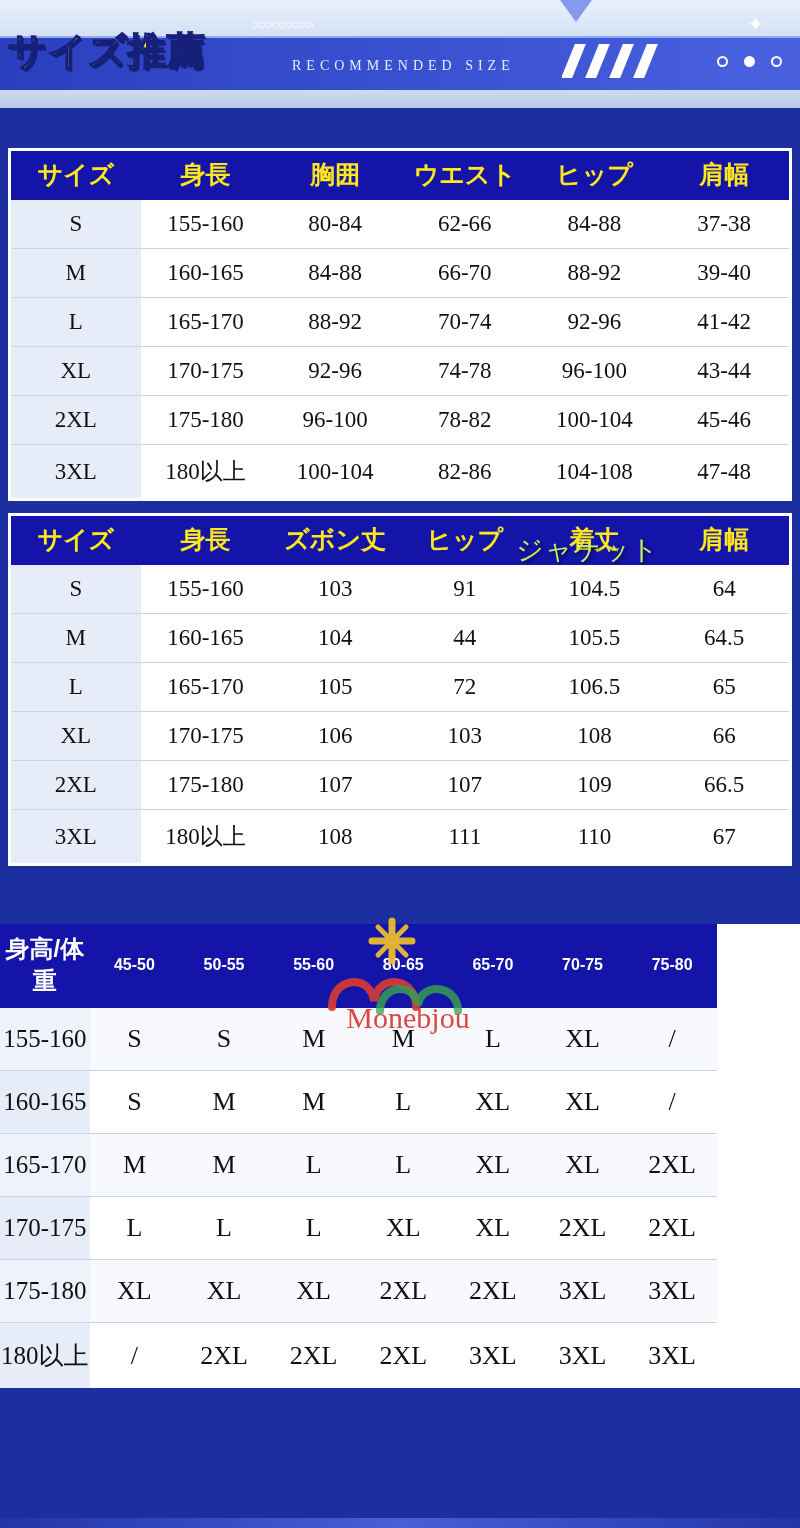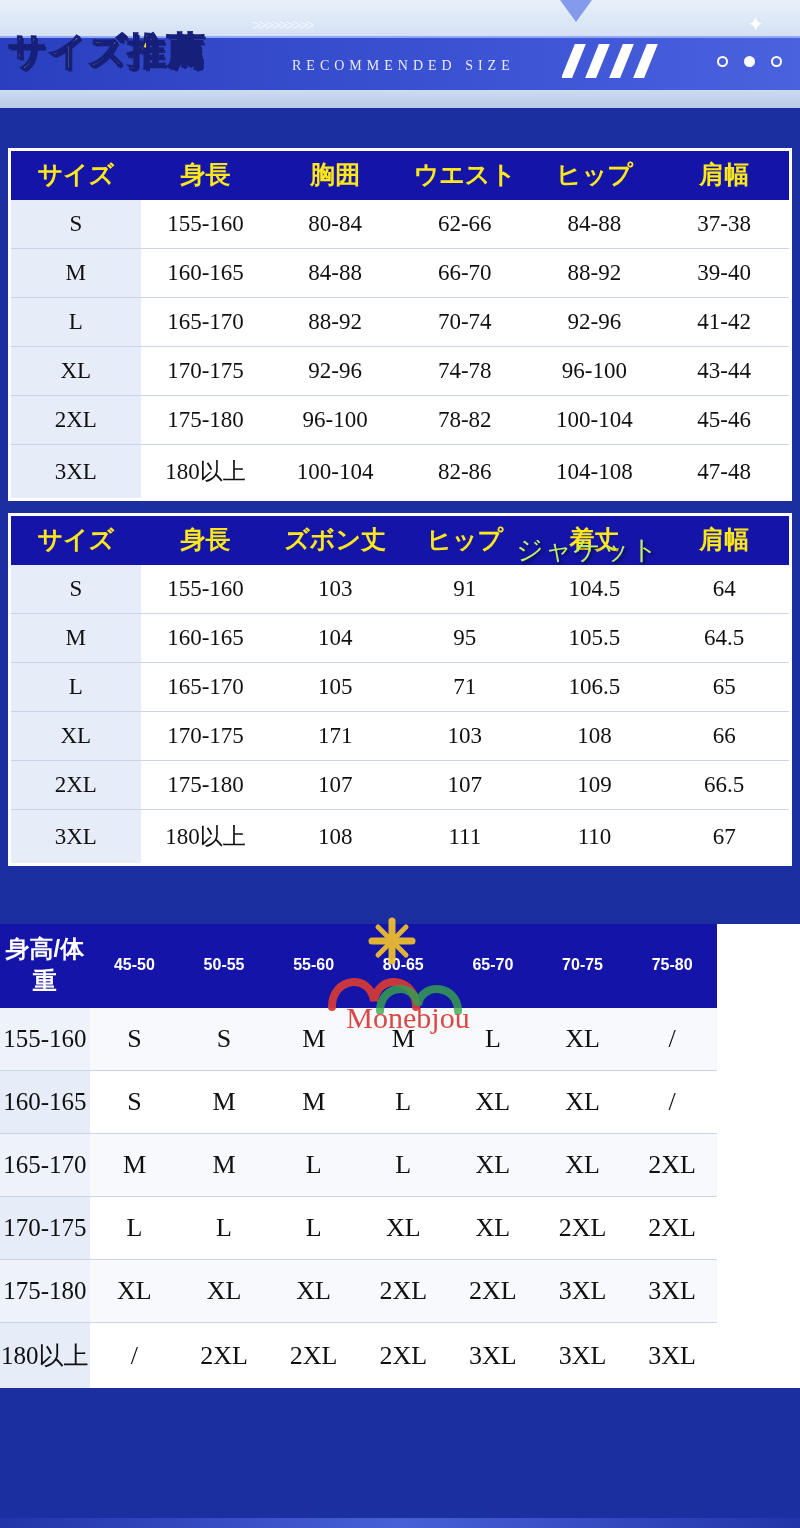--- a/index.html
+++ b/index.html
@@ -351,36 +351,36 @@
         <td>155-160</td>
         <td>103</td>
         <td>91</td>
         <td>104.5</td>
         <td>64</td>
       </tr>
       <tr>
         <td class="sizecol">M</td>
         <td>160-165</td>
         <td>104</td>
-        <td>95</td>
+        <td>44</td>
         <td>105.5</td>
         <td>64.5</td>
       </tr>
       <tr>
         <td class="sizecol">L</td>
         <td>165-170</td>
         <td>105</td>
-        <td>71</td>
+        <td>72</td>
         <td>106.5</td>
         <td>65</td>
       </tr>
       <tr>
         <td class="sizecol">XL</td>
         <td>170-175</td>
-        <td>171</td>
+        <td>106</td>
         <td>103</td>
         <td>108</td>
         <td>66</td>
       </tr>
       <tr>
         <td class="sizecol">2XL</td>
         <td>175-180</td>
         <td>107</td>
         <td>107</td>
         <td>109</td>

